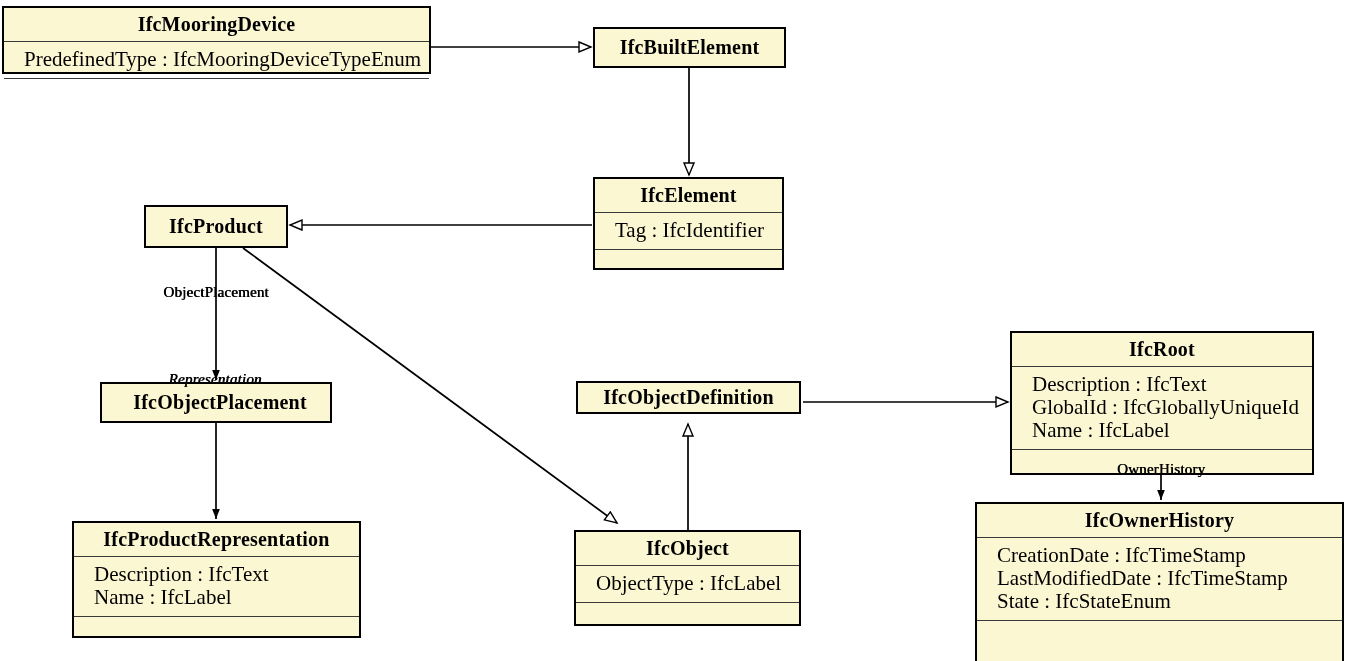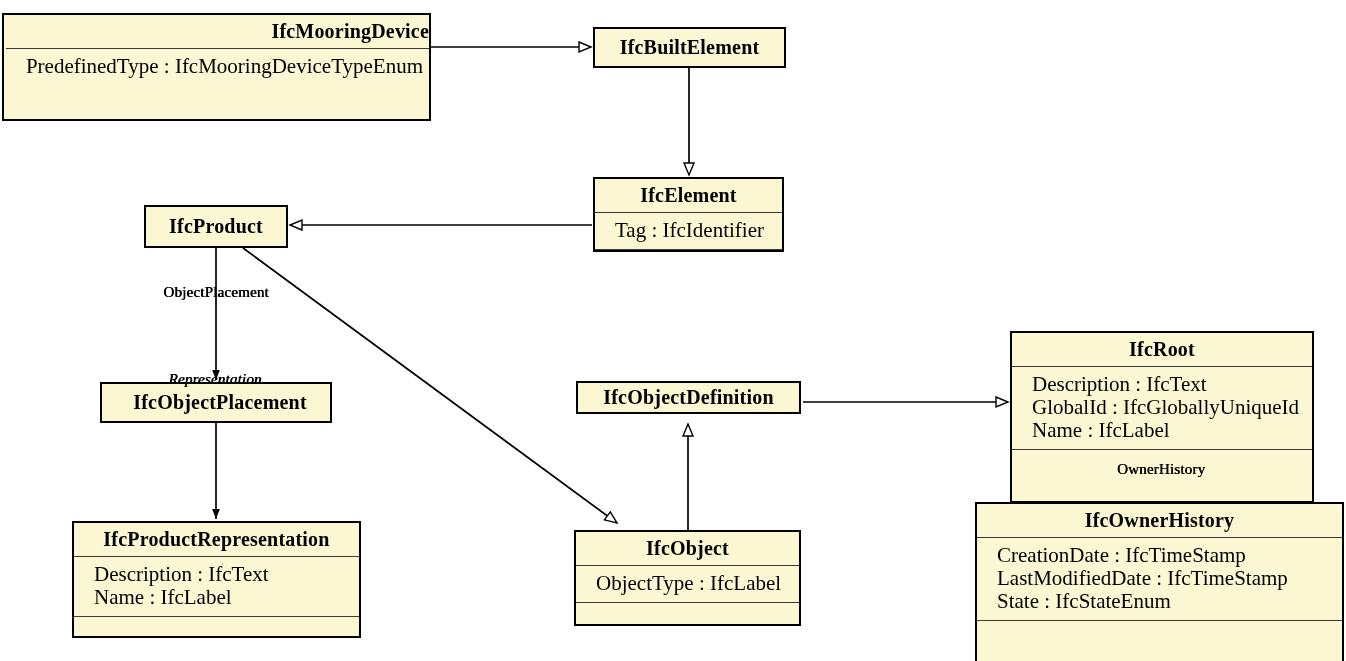--- a/index.html
+++ b/index.html
@@ -25,29 +25,29 @@
     flex:0 0 auto;border-top:1.4px solid #3a3a3a;
     padding:6px 6px 7px 20px;font-size:21px;line-height:23px;white-space:nowrap;
   }
   .uml-empty{flex:1 1 auto;border-top:1.4px solid #3a3a3a;min-height:17px;}
   .edge-label{
     position:absolute;z-index:30;transform:translateX(-50%);
     font-size:15px;white-space:nowrap;letter-spacing:0.2px;
     text-shadow:0.6px 0 0 currentColor;
   }
   
-  #b-mooring {left:2px;  top:13px;  width:429px;height:108px;align-items:flex-end;}
+  #b-mooring {left:2px;  top:6px;  width:429px;height:68px;}
   #b-built   {left:593px;top:27px; width:193px;height:41px;}
-  #b-element {left:593px;top:177px;width:191px;height:75px;}
+  #b-element {left:593px;top:177px;width:191px;height:93px;}
   #b-product {left:144px;top:205px;width:144px;height:43px;}
   #b-objplace{left:100px;top:382px;width:232px;height:41px;padding-left:8px;}
   #b-prodrep {left:72px; top:521px;width:289px;height:117px;justify-content:space-between;}
   #b-objdef  {left:576px;top:381px;width:225px;height:33px;}
   #b-object  {left:574px;top:530px;width:227px;height:96px;}
-  #b-root    {left:1010px;top:331px;width:304px;height:172px;}
+  #b-root    {left:1010px;top:331px;width:304px;height:144px;}
   #b-owner   {left:975px;top:502px;width:369px;height:168px;}
   
   #lbl-objectplacement{left:216px;top:284px;}
   #lbl-representation {left:215px;top:371px;font-style:italic;}
   #lbl-ownerhistory   {left:1161px;top:461px;}
 </style>
 </head>
 <body>
 
 <svg id="edges" width="1346" height="661" viewBox="0 0 1346 661">

